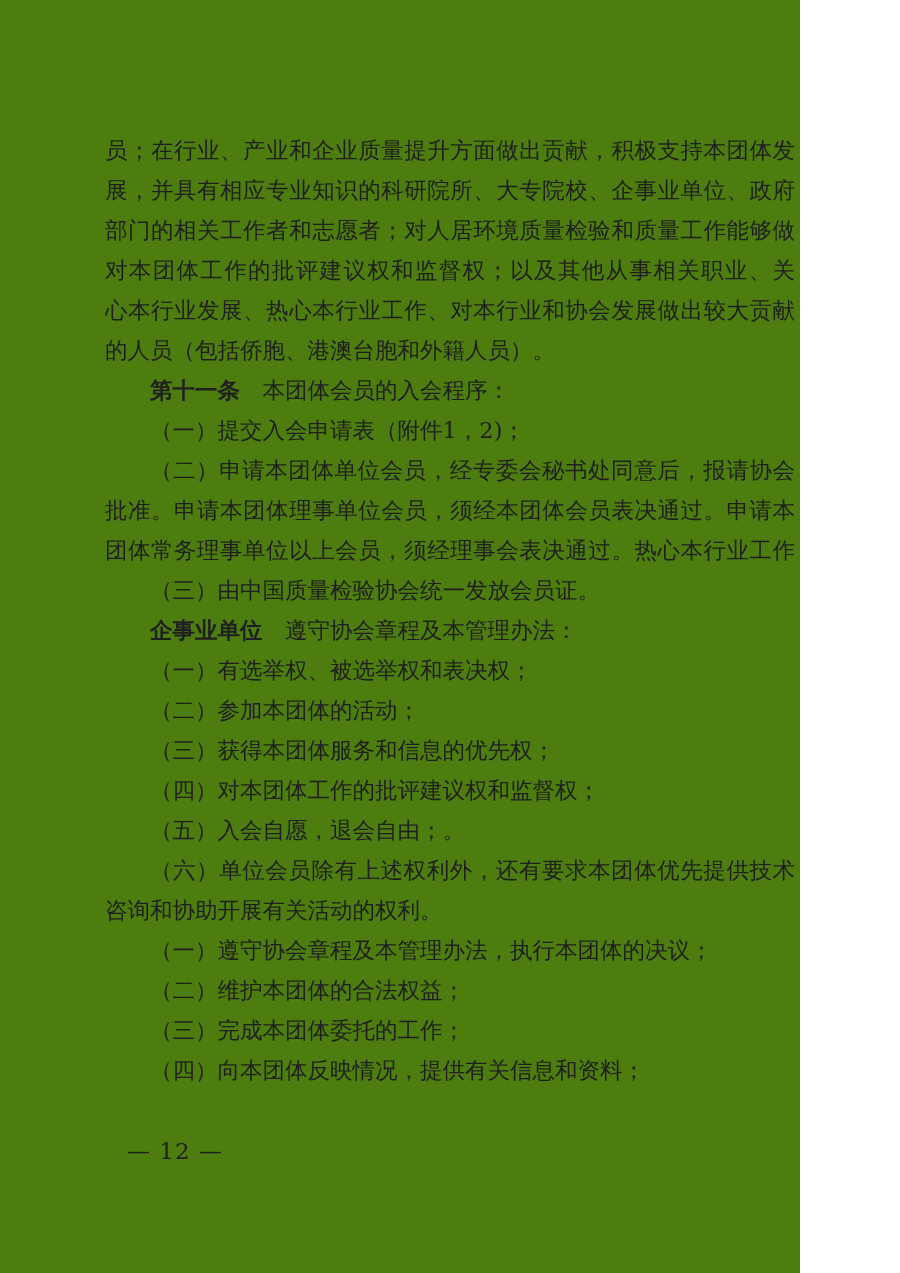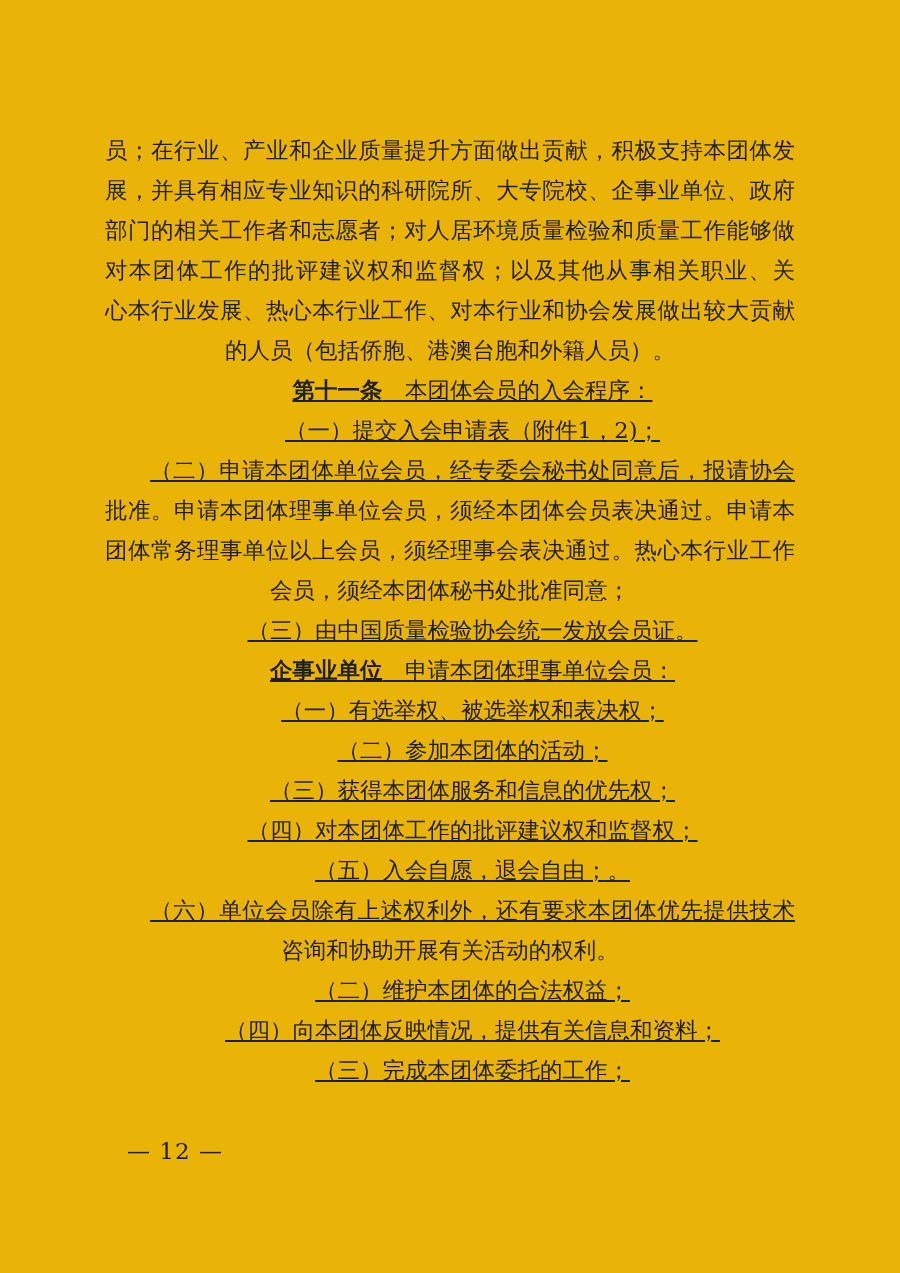--- a/index.html
+++ b/index.html
@@ -5,49 +5,47 @@
   html, body {
     margin: 0;
     padding: 0;
     width: 900px;
     height: 1273px;
     background: #ffffff;
     overflow: hidden;
   }
   .page {
     position: relative;
-    width: 900px;
+    width: 800px;
     height: 1273px;
-    background: #eab308;
+    background: #4d7c0f;
     font-family: "DejaVu Serif", "Liberation Serif", serif;
     color: #1f1f1f;
   }
   .text-block {
     position: absolute;
     left: 105px;
     top: 130px;
     width: 690px;
     font-size: 22.5px;
   }
   .ln {
     height: 40px;
     line-height: 40px;
     overflow: hidden;
     white-space: nowrap;
-    text-align: center;
   }
   .just {
     white-space: normal;
     text-align: justify;
     text-align-last: justify;
     text-justify: inter-character;
   }
   .ind {
     padding-left: 45px;
-    text-decoration: underline;
   }
   .b {
     font-weight: bold;
   }
   .pageno {
     position: absolute;
     left: 127px;
     top: 1136px;
     font-size: 23px;
     line-height: 30px;
@@ -66,33 +64,33 @@
     <div class="ln just">对本团体工作的批评建议权和监督权；以及其他从事相关职业、关</div>
     <div class="ln just">心本行业发展、热心本行业工作、对本行业和协会发展做出较大贡献</div>
     <div class="ln">的人员（包括侨胞、港澳台胞和外籍人员）。</div>
 
     <div class="ln ind"><span class="b">第十一条</span><span>　本团体会员的入会程序：</span></div>
 
     <div class="ln ind">（一）提交入会申请表（附件1，2)；</div>
     <div class="ln ind just">（二）申请本团体单位会员，经专委会秘书处同意后，报请协会</div>
     <div class="ln just">批准。申请本团体理事单位会员，须经本团体会员表决通过。申请本</div>
     <div class="ln just">团体常务理事单位以上会员，须经理事会表决通过。热心本行业工作</div>
-    <div class="ln">会员，须经本团体秘书处批准同意；</div>
     <div class="ln ind">（三）由中国质量检验协会统一发放会员证。</div>
 
-    <div class="ln ind"><span class="b">企事业单位</span><span>　申请本团体理事单位会员：</span></div>
+    <div class="ln ind"><span class="b">企事业单位</span><span>　遵守协会章程及本管理办法：</span></div>
 
     <div class="ln ind">（一）有选举权、被选举权和表决权；</div>
     <div class="ln ind">（二）参加本团体的活动；</div>
     <div class="ln ind">（三）获得本团体服务和信息的优先权；</div>
     <div class="ln ind">（四）对本团体工作的批评建议权和监督权；</div>
     <div class="ln ind">（五）入会自愿，退会自由；。</div>
     <div class="ln ind just">（六）单位会员除有上述权利外，还有要求本团体优先提供技术</div>
     <div class="ln">咨询和协助开展有关活动的权利。</div>
 
 
+    <div class="ln ind">（一）遵守协会章程及本管理办法，执行本团体的决议；</div>
     <div class="ln ind">（二）维护本团体的合法权益；</div>
+    <div class="ln ind">（三）完成本团体委托的工作；</div>
     <div class="ln ind">（四）向本团体反映情况，提供有关信息和资料；</div>
-    <div class="ln ind">（三）完成本团体委托的工作；</div>
   </div>
 
   <div class="pageno">— 12 —</div>
 </div>
 
 </body></html>

